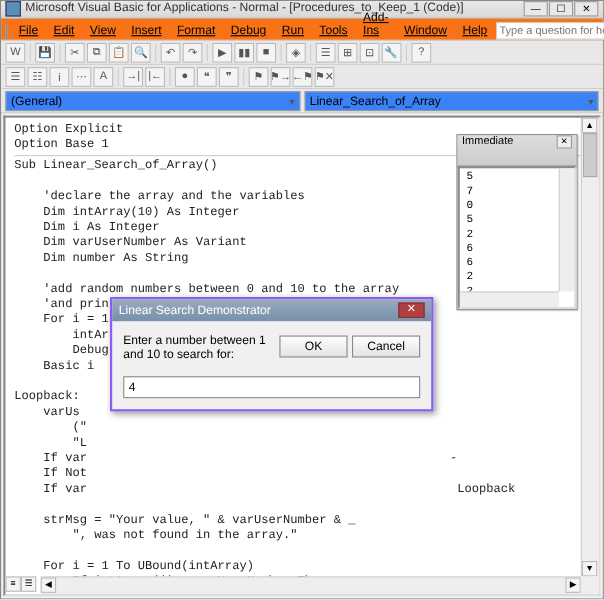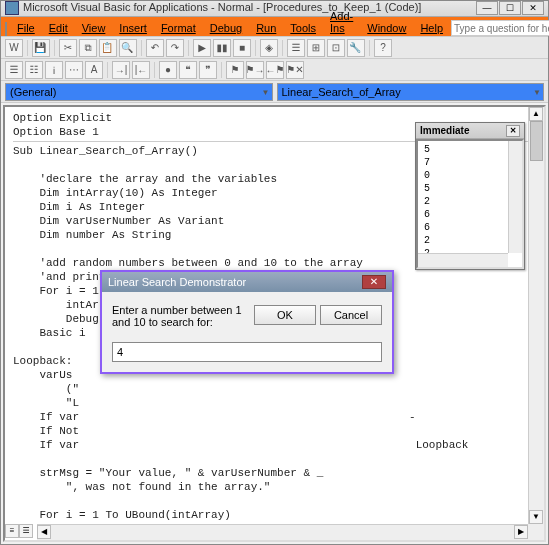--- a/index.html
+++ b/index.html
@@ -31,21 +31,21 @@
 .sb-btn { width: 14px; height: 14px; border: 1px solid #bbb; background: #f4f4f4; font-size: 8px; text-align: center; line-height: 12px; cursor: pointer; position: absolute; }
 .scrollbar-v .up { top: 0; }
 .scrollbar-v .down { bottom: 0; }
 .scrollbar-h .left { left: 0; }
 .scrollbar-h .right { right: 0; }
 .scrollbar-v .thumb { position: absolute; top: 14px; left: 1px; right: 1px; height: 40px; background: #ccc; border: 1px solid #aaa; }
 .nav-btns { position: absolute; left: 0; bottom: 0; height: 16px; display: flex; }
 .nav-btns .sb-btn { position: static; }
 
 .immediate { position: absolute; right: 24px; top: 122px; width: 110px; border: 1px solid #777; background: #f4f4f4; box-shadow: 1px 1px 2px rgba(0,0,0,0.3); }
-.immediate .im-title { height: 16px; background: linear-gradient(#ddd,#ccc); border-bottom: 1px solid #aaa; display: flex; align-items: center; padding: 0 4px; font-size: 10px; font-weight: bold; }
+.immediate .im-title { height: 28px; background: linear-gradient(#ddd,#ccc); border-bottom: 1px solid #aaa; display: flex; padding: 0 4px; font-size: 10px; }
 .immediate .im-title .im-close { margin-left: auto; width: 14px; height: 12px; border: 1px solid #999; background: #eee; font-size: 8px; text-align: center; line-height: 10px; cursor: pointer; }
 .immediate .im-body { background: #fff; border: 2px inset #ddd; padding: 2px 6px; font-family: "Courier New", monospace; font-size: 10px; line-height: 13px; height: 130px; overflow: hidden; position: relative; }
 .immediate .im-sb-v { position: absolute; right: 0; top: 0; bottom: 14px; width: 14px; background: #eee; border-left: 1px solid #ccc; }
 .immediate .im-sb-h { position: absolute; left: 0; right: 14px; bottom: 0; height: 14px; background: #eee; border-top: 1px solid #ccc; }
 
 .dialog { position: absolute; left: 100px; top: 270px; width: 294px; border: 2px solid #8b5cf6; background: #f0f0f0; box-shadow: 2px 2px 6px rgba(0,0,0,0.4); }
 .dialog .dlg-title { height: 20px; background: linear-gradient(#9aaac0,#7890a8); color: #fff; display: flex; align-items: center; padding: 0 6px; font-size: 11px; }
 .dialog .dlg-title .dlg-close { margin-left: auto; width: 24px; height: 14px; background: #b04040; color: #fff; border: 1px solid #803030; text-align: center; font-size: 10px; line-height: 12px; cursor: pointer; }
 .dialog .dlg-body { padding: 10px; }
 .dialog .dlg-row { display: flex; align-items: center; gap: 8px; }

